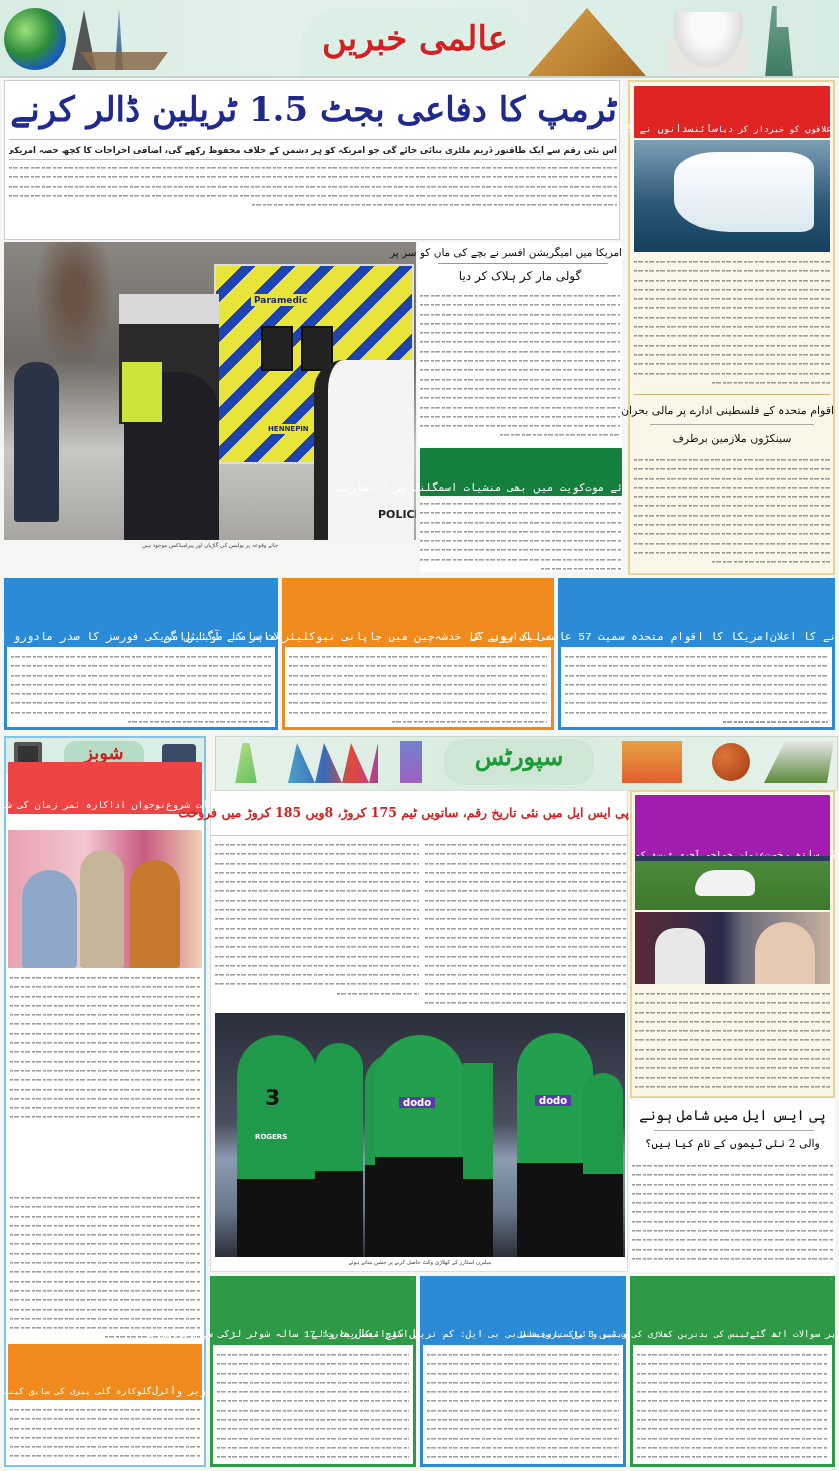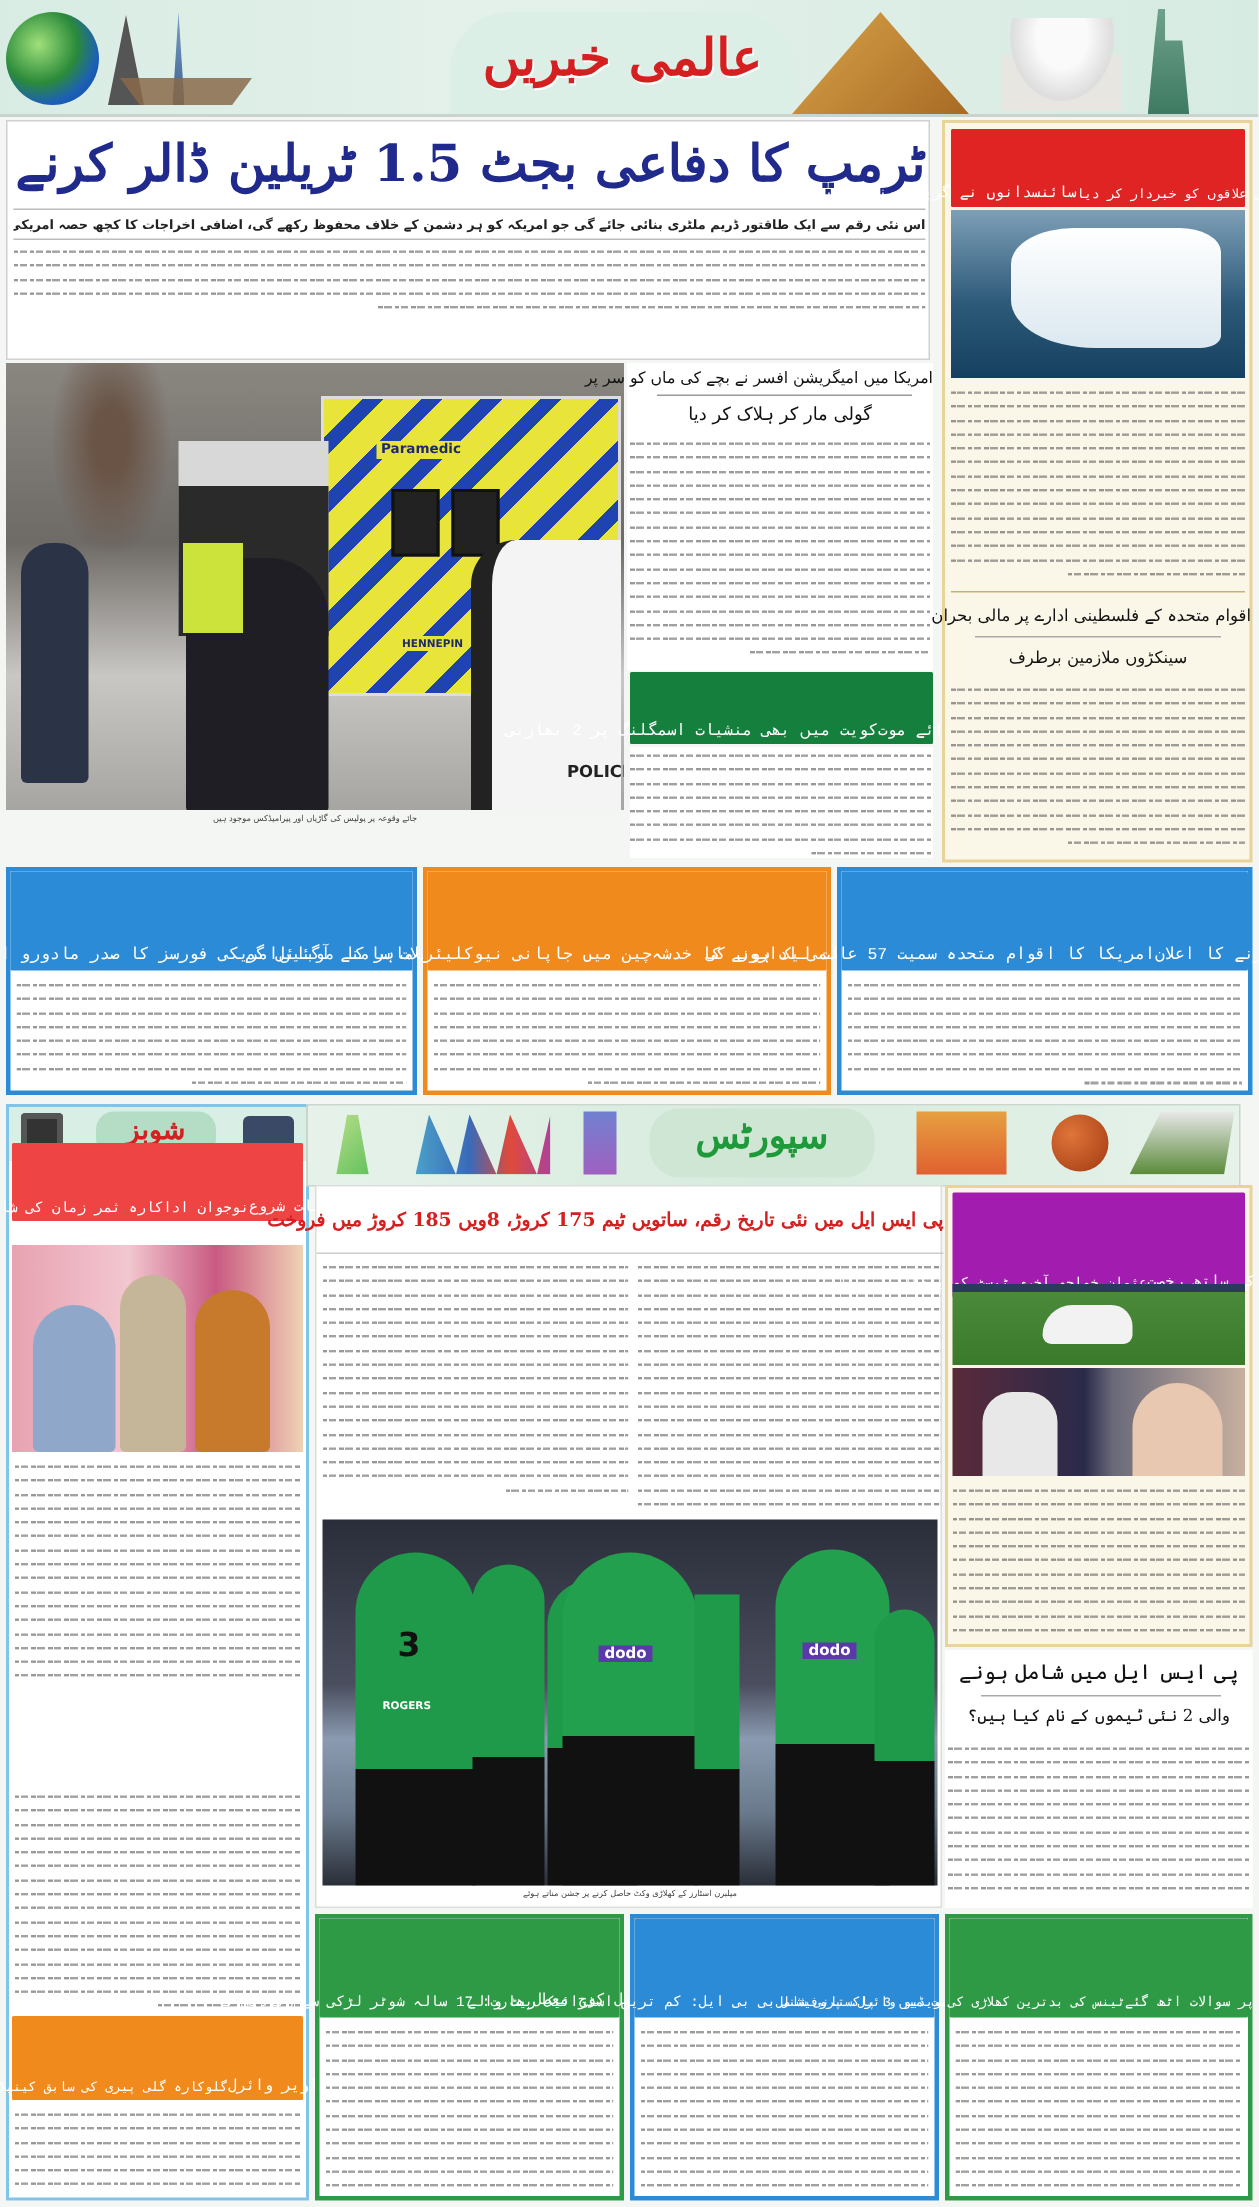--- a/index.html
+++ b/index.html
@@ -262,21 +262,21 @@
   <div class="abs body-text" style="left:4px;top:666px;width:190px;height:60px">
     <span class="ln"></span>
       <span class="ln"></span>
       <span class="ln"></span>
       <span class="ln"></span>
       <span class="ln"></span>
       <span class="ln"></span>
   </div>
 </div>
 
-<div class="abs" style="left:204px;top:736px;width:623px;height:55px;background:linear-gradient(90deg,#e6f2ea,#d6ebdd 50%,#e6f2ea);border:1px solid #c8d6cc">
+<div class="abs" style="left:215px;top:736px;width:623px;height:55px;background:linear-gradient(90deg,#e6f2ea,#d6ebdd 50%,#e6f2ea);border:1px solid #c8d6cc">
   <div class="abs" style="left:12px;top:6px;width:36px;height:40px;background:linear-gradient(135deg,#bfe08a,#5bbf5b);clip-path:polygon(40% 0,60% 0,80% 100%,20% 100%)"></div>
   <div class="abs" style="left:72px;top:6px;width:90px;height:40px;background:linear-gradient(90deg,#4aa0c8,#3a6ab8 40%,#e04a3a 70%,#b04098);clip-path:polygon(0 100%,10% 0,30% 100%,40% 0,60% 100%,70% 0,90% 100%,100% 0,100% 100%)"></div>
   <div class="abs" style="left:184px;top:4px;width:22px;height:42px;background:linear-gradient(#7080d0,#a060c0)"></div>
   <div class="abs" style="left:228px;top:2px;width:150px;height:46px;background:#cfe6d5;border-radius:20px"></div>
   <div class="abs urdu" style="left:228px;top:5px;width:150px;font-size:24px;font-weight:bold;color:#1e9a3a;font-family:'DejaVu Serif',serif">سپورٹس</div>
   <div class="abs" style="left:406px;top:4px;width:60px;height:42px;background:linear-gradient(#e6a040,#e06030)"></div>
   <div class="abs" style="left:496px;top:6px;width:38px;height:38px;border-radius:50%;background:radial-gradient(circle at 35% 35%,#e0743a,#a03a10)"></div>
   <div class="abs" style="left:548px;top:4px;width:70px;height:42px;background:linear-gradient(#e8e8e8,#5a8a3a);clip-path:polygon(30% 0,100% 0,90% 100%,0 100%)"></div>
 </div>
 

